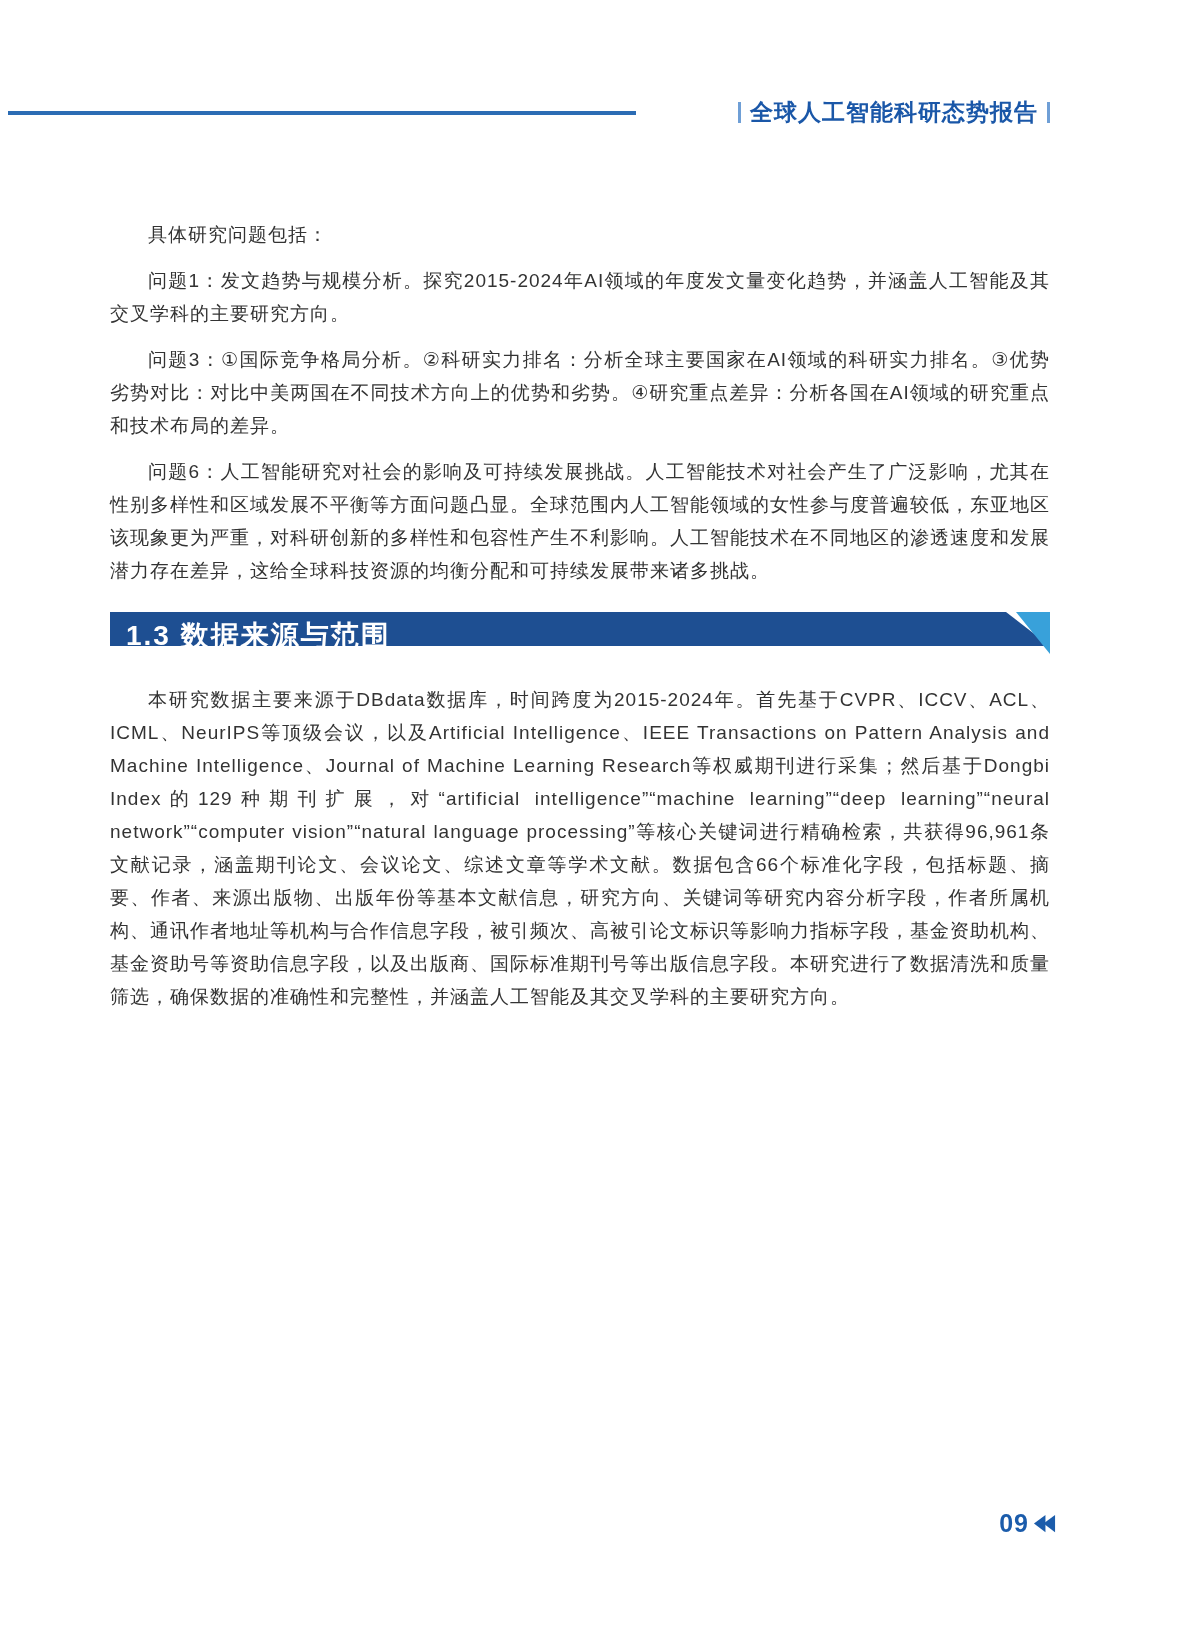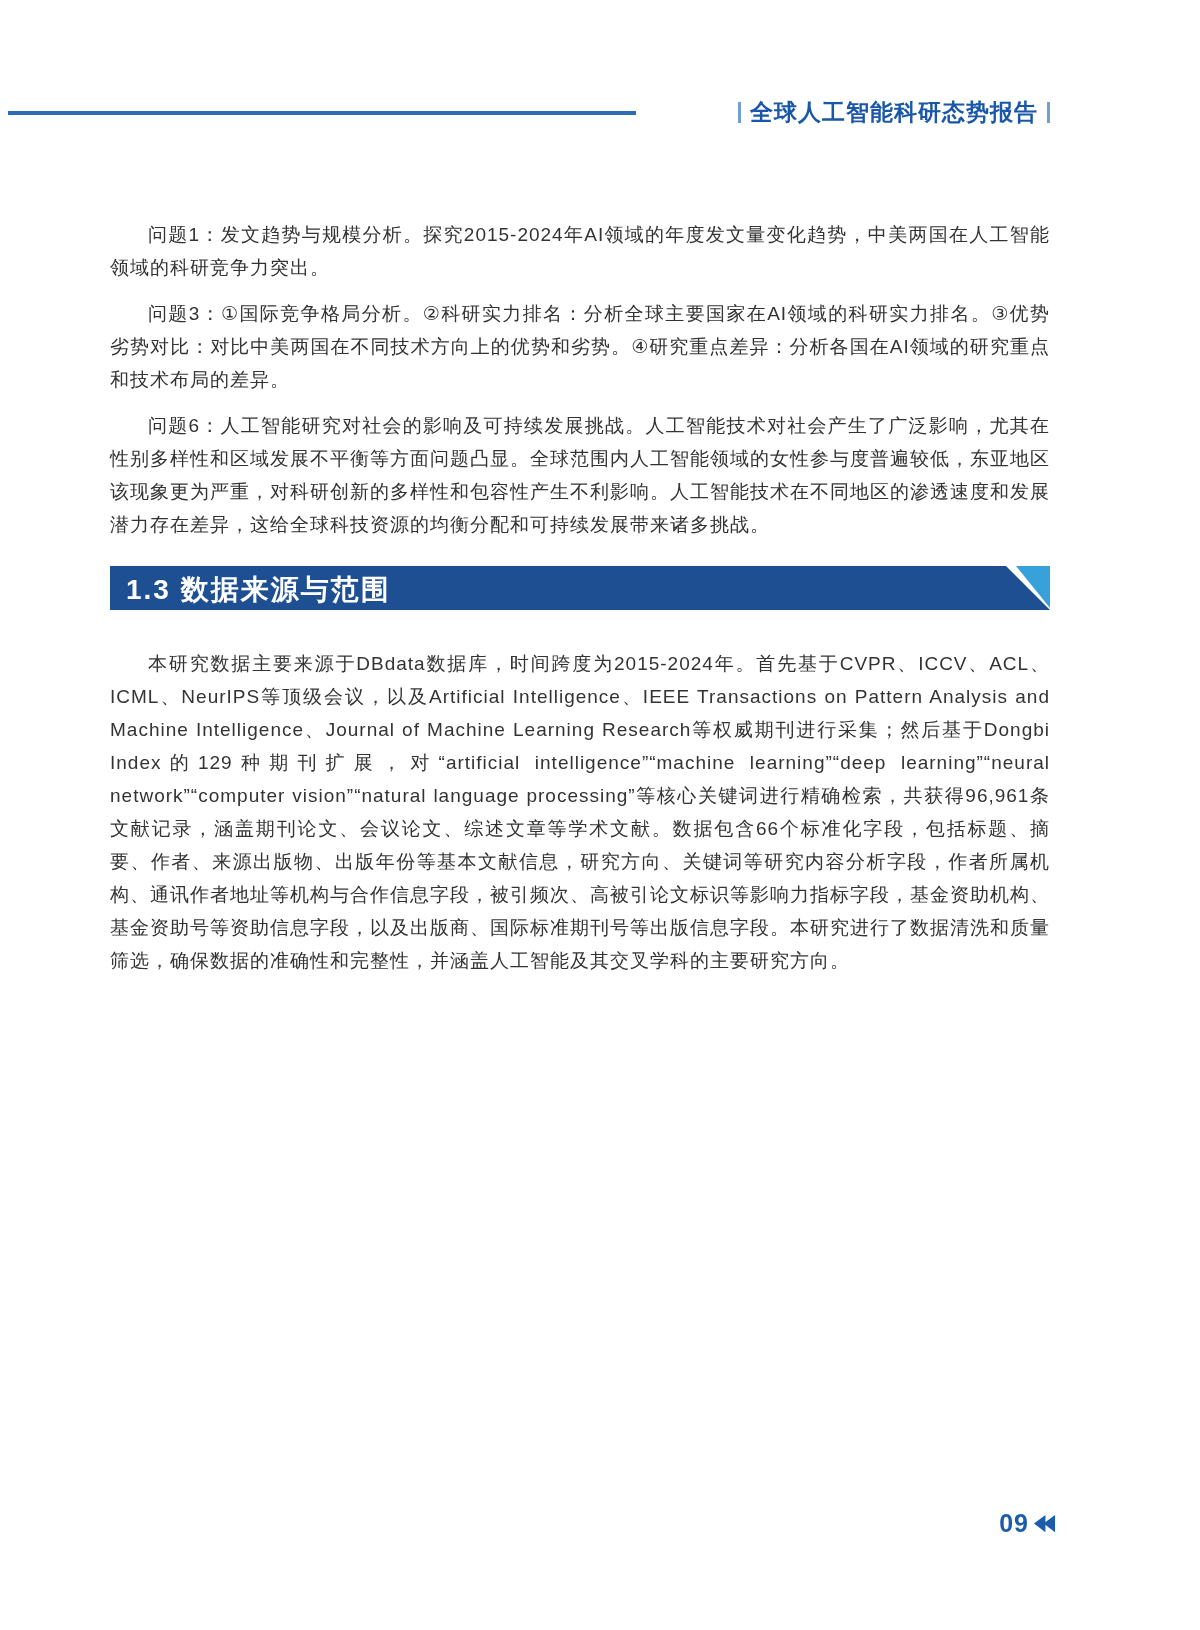--- a/index.html
+++ b/index.html
@@ -57,21 +57,21 @@
     color: #333333;
     text-align: justify;
     text-indent: 2em;
     letter-spacing: 1px;
     margin: 0 0 13px 0;
   }
 
   
   .section-banner {
     position: relative;
-    height: 44px;
+    height: 34px;
     margin-top: 25px;
     margin-bottom: 37px;
   }
   .banner-bg {
     position: absolute;
     left: 0; top: 0;
     width: 100%; height: 100%;
     background: #1e4f92;
     clip-path: polygon(0 0, calc(100% - 44px) 0, 100% 100%, 0 100%);
   }
@@ -117,21 +117,22 @@
   <div class="header">
     <div class="header-rule"></div>
     <div class="header-title-wrap">
       <span class="title-bar"></span>
       <span class="header-title">全球人工智能科研态势报告</span>
       <span class="title-bar"></span>
     </div>
   </div>
 
   <div class="content">
-    <p class="body-para">问题1：发文趋势与规模分析。探究2015-2024年AI领域的年度发文量变化趋势，中美两国在人工智能领域的科研竞争力突出。</p>
+    <p class="body-para">具体研究问题包括：</p>
+    <p class="body-para">问题1：发文趋势与规模分析。探究2015-2024年AI领域的年度发文量变化趋势，并涵盖人工智能及其交叉学科的主要研究方向。</p>
     <p class="body-para">问题3：①国际竞争格局分析。②科研实力排名：分析全球主要国家在AI领域的科研实力排名。③优势劣势对比：对比中美两国在不同技术方向上的优势和劣势。④研究重点差异：分析各国在AI领域的研究重点和技术布局的差异。</p>
     <p class="body-para">问题6：人工智能研究对社会的影响及可持续发展挑战。人工智能技术对社会产生了广泛影响，尤其在性别多样性和区域发展不平衡等方面问题凸显。全球范围内人工智能领域的女性参与度普遍较低，东亚地区该现象更为严重，对科研创新的多样性和包容性产生不利影响。人工智能技术在不同地区的渗透速度和发展潜力存在差异，这给全球科技资源的均衡分配和可持续发展带来诸多挑战。</p>
 
     <div class="section-banner">
       <div class="banner-bg"></div>
       <span class="banner-title">1.3 数据来源与范围</span>
       <span class="banner-accent"></span>
     </div>
 
     <p class="body-para">本研究数据主要来源于DBdata数据库，时间跨度为2015-2024年。首先基于CVPR、ICCV、ACL、ICML、NeurIPS等顶级会议，以及Artificial Intelligence、IEEE Transactions on Pattern Analysis and Machine Intelligence、Journal of Machine Learning Research等权威期刊进行采集；然后基于Dongbi Index的129种期刊扩展，对“artificial intelligence”“machine learning”“deep learning”“neural network”“computer vision”“natural language processing”等核心关键词进行精确检索，共获得96,961条文献记录，涵盖期刊论文、会议论文、综述文章等学术文献。数据包含66个标准化字段，包括标题、摘要、作者、来源出版物、出版年份等基本文献信息，研究方向、关键词等研究内容分析字段，作者所属机构、通讯作者地址等机构与合作信息字段，被引频次、高被引论文标识等影响力指标字段，基金资助机构、基金资助号等资助信息字段，以及出版商、国际标准期刊号等出版信息字段。本研究进行了数据清洗和质量筛选，确保数据的准确性和完整性，并涵盖人工智能及其交叉学科的主要研究方向。</p>

